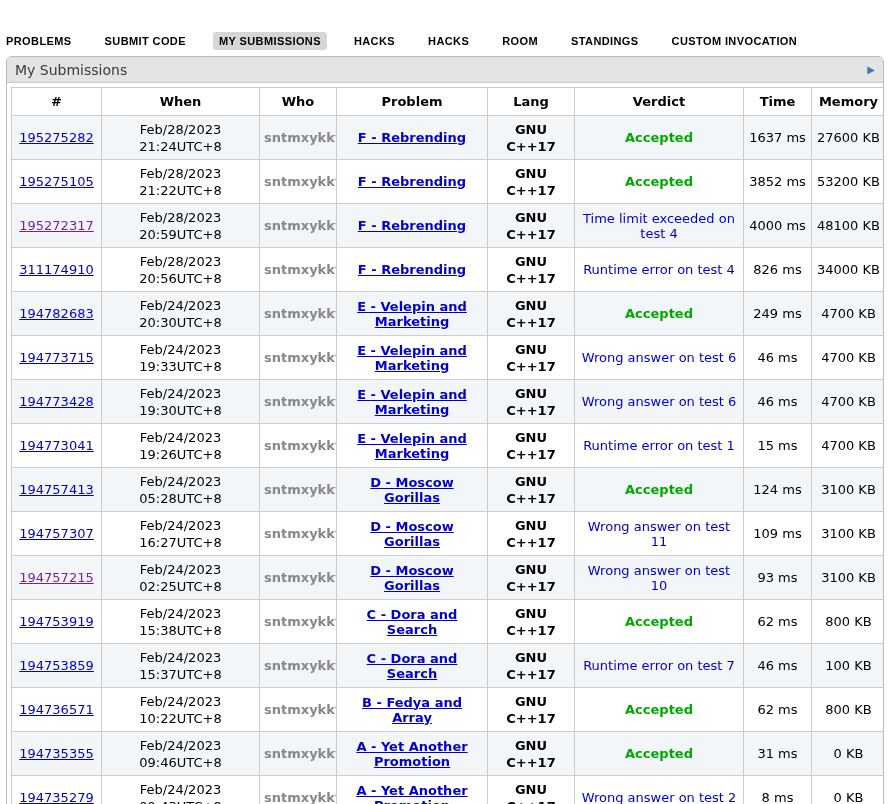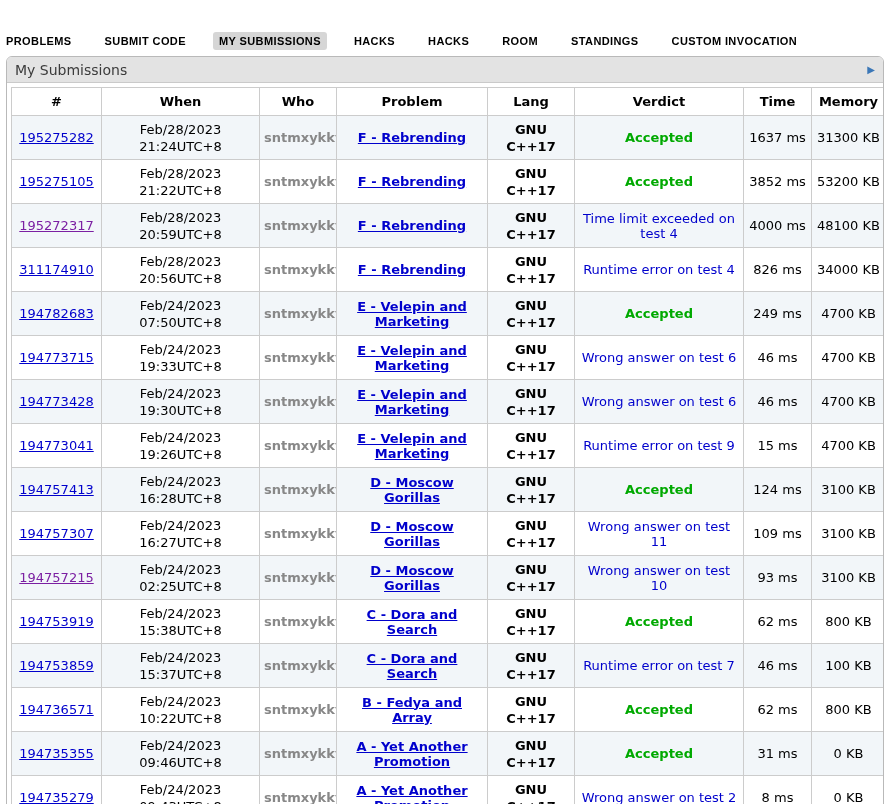--- a/index.html
+++ b/index.html
@@ -100,21 +100,21 @@
             <td>
               <div class="when-line">Feb/28/2023</div>
               <div class="when-line">21:24UTC+8</div>
             </td>
             <td><a href="#" class="who-link">sntmxykky</a></td>
             <td><a href="#" class="problem-link">F - Rebrending</a></td>
             <td><span class="lang-text">GNU
 C++17</span></td>
             <td><span class="verdict-accepted">Accepted</span></td>
             <td class="time-cell">1637 ms</td>
-            <td class="memory-cell">31300 KB</td>
+            <td class="memory-cell">27600 KB</td>
           </tr>
           <tr>
             <td><a href="#" class="sub-link">195275105</a></td>
             <td>
               <div class="when-line">Feb/28/2023</div>
               <div class="when-line">21:22UTC+8</div>
             </td>
             <td><a href="#" class="who-link">sntmxykky</a></td>
             <td><a href="#" class="problem-link">F - Rebrending</a></td>
             <td><span class="lang-text">GNU
@@ -148,21 +148,21 @@
             <td><span class="lang-text">GNU
 C++17</span></td>
             <td><span class="verdict-rejected">Runtime error on test 4</span></td>
             <td class="time-cell">826 ms</td>
             <td class="memory-cell">34000 KB</td>
           </tr>
           <tr>
             <td><a href="#" class="sub-link">194782683</a></td>
             <td>
               <div class="when-line">Feb/24/2023</div>
-              <div class="when-line">07:50UTC+8</div>
+              <div class="when-line">20:30UTC+8</div>
             </td>
             <td><a href="#" class="who-link">sntmxykky</a></td>
             <td><a href="#" class="problem-link">E - Velepin and Marketing</a></td>
             <td><span class="lang-text">GNU
 C++17</span></td>
             <td><span class="verdict-accepted">Accepted</span></td>
             <td class="time-cell">249 ms</td>
             <td class="memory-cell">4700 KB</td>
           </tr>
           <tr>
@@ -196,29 +196,29 @@
           <tr>
             <td><a href="#" class="sub-link">194773041</a></td>
             <td>
               <div class="when-line">Feb/24/2023</div>
               <div class="when-line">19:26UTC+8</div>
             </td>
             <td><a href="#" class="who-link">sntmxykky</a></td>
             <td><a href="#" class="problem-link">E - Velepin and Marketing</a></td>
             <td><span class="lang-text">GNU
 C++17</span></td>
-            <td><span class="verdict-rejected">Runtime error on test 9</span></td>
+            <td><span class="verdict-rejected">Runtime error on test 1</span></td>
             <td class="time-cell">15 ms</td>
             <td class="memory-cell">4700 KB</td>
           </tr>
           <tr>
             <td><a href="#" class="sub-link">194757413</a></td>
             <td>
               <div class="when-line">Feb/24/2023</div>
-              <div class="when-line">16:28UTC+8</div>
+              <div class="when-line">05:28UTC+8</div>
             </td>
             <td><a href="#" class="who-link">sntmxykky</a></td>
             <td><a href="#" class="problem-link">D - Moscow Gorillas</a></td>
             <td><span class="lang-text">GNU
 C++17</span></td>
             <td><span class="verdict-accepted">Accepted</span></td>
             <td class="time-cell">124 ms</td>
             <td class="memory-cell">3100 KB</td>
           </tr>
           <tr>

